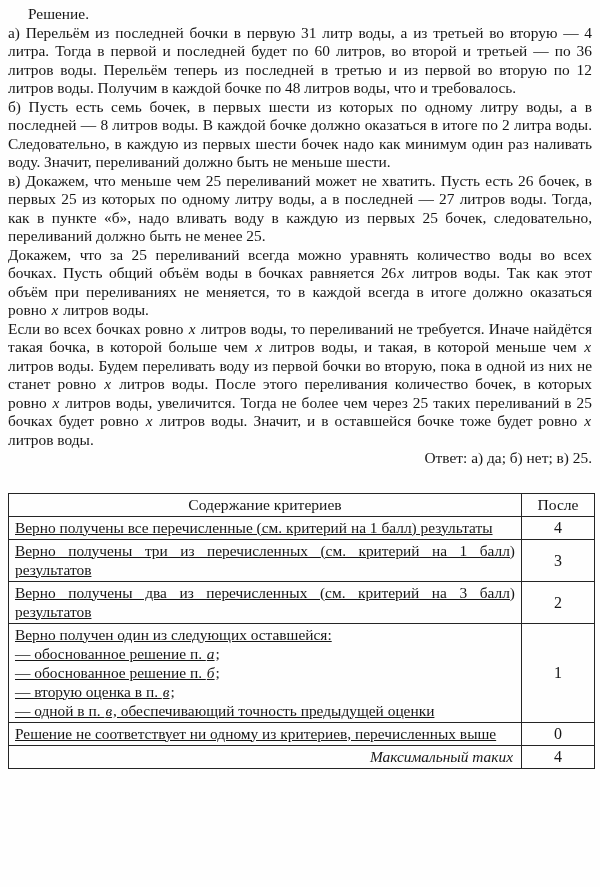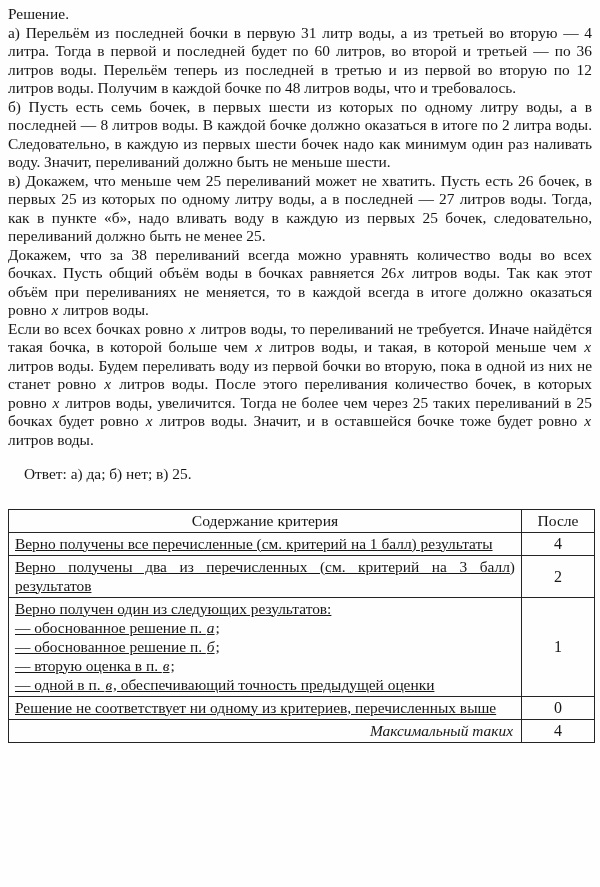--- a/index.html
+++ b/index.html
@@ -17,22 +17,22 @@
     color: #161616;
     font-family: "Liberation Serif", "DejaVu Serif", serif;
     overflow: hidden;
   }
   .text-block {
     font-size: 15.4px;
     line-height: 18.5px;
     text-align: justify;
   }
   .para { margin: 0; }
-  .para.heading { text-align: left; }
-  .answer-line { margin: 16px; text-align: left; }
+  .para.heading { text-align: left; margin-left: 20px; }
+  .answer-line { margin: 0; text-align: right; }
   .var {
     font-style: italic;
     padding: 0 1px;
   }
   table.criteria-table {
     border-collapse: collapse;
     table-layout: fixed;
     width: 586px;
     margin-top: 25px;
     font-size: 15.4px;
@@ -74,48 +74,52 @@
 </head>
 <body>
 
 <div class="page">
 
   <div class="text-block">
     <div class="para heading">Решение.</div>
     <div class="para"><span>а) Перельём из последней бочки в первую 31 литр воды, а из третьей во вторую — 4 литра. Тогда в первой и последней будет по 60 литров, во второй и третьей — по 36 литров воды. Перельём теперь из последней в третью и из первой во вторую по 12 литров воды. Получим в каждой бочке по 48 литров воды, что и требовалось.</span></div>
     <div class="para"><span>б) Пусть есть семь бочек, в первых шести из которых по одному литру воды, а в последней — 8 литров воды. В каждой бочке должно оказаться в итоге по 2 литра воды. Следовательно, в каждую из первых шести бочек надо как минимум один раз наливать воду. Значит, переливаний должно быть не меньше шести.</span></div>
     <div class="para"><span>в) Докажем, что меньше чем 25 переливаний может не хватить. Пусть есть 26 бочек, в первых 25 из которых по одному литру воды, а в последней — 27 литров воды. Тогда, как в пункте «б», надо вливать воду в каждую из первых 25 бочек, следовательно, переливаний должно быть не менее 25.</span></div>
-    <div class="para"><span>Докажем, что за 38 переливаний всегда можно уравнять количество воды во всех бочках. Пусть общий объём воды в бочках равняется 26</span><span class="var">x</span><span> литров воды. Так как этот объём при переливаниях не меняется, то в каждой всегда в итоге должно оказаться ровно </span><span class="var">x</span><span> литров воды.</span></div>
+    <div class="para"><span>Докажем, что за 25 переливаний всегда можно уравнять количество воды во всех бочках. Пусть общий объём воды в бочках равняется 26</span><span class="var">x</span><span> литров воды. Так как этот объём при переливаниях не меняется, то в каждой всегда в итоге должно оказаться ровно </span><span class="var">x</span><span> литров воды.</span></div>
     <div class="para"><span>Если во всех бочках ровно </span><span class="var">x</span><span> литров воды, то переливаний не требуется. Иначе найдётся такая бочка, в которой больше чем </span><span class="var">x</span><span> литров воды, и такая, в которой меньше чем </span><span class="var">x</span><span> литров воды. Будем переливать воду из первой бочки во вторую, пока в одной из них не станет ровно </span><span class="var">x</span><span> литров воды. После этого переливания количество бочек, в которых ровно </span><span class="var">x</span><span> литров воды, увеличится. Тогда не более чем через 25 таких переливаний в 25 бочках будет ровно </span><span class="var">x</span><span> литров воды. Значит, и в оставшейся бочке тоже будет ровно </span><span class="var">x</span><span> литров воды.</span></div>
     <div class="answer-line">Ответ: а) да; б) нет; в) 25.</div>
   </div>
 
   <table class="criteria-table">
     <colgroup>
       <col class="col-criteria">
       <col class="col-points">
     </colgroup>
     <thead>
       <tr>
-        <th class="header-cell">Содержание критерия</th>
+        <th class="header-cell">Содержание критериев</th>
         <th class="header-cell">После</th>
       </tr>
     </thead>
     <tbody>
       <tr>
         <td class="crit">Верно получены все перечисленные (см. критерий на 1 балл) результаты</td>
         <td class="pts">4</td>
       </tr>
       <tr>
+        <td class="crit">Верно получены три из перечисленных (см. критерий на 1 балл) результатов</td>
+        <td class="pts">3</td>
+      </tr>
+      <tr>
         <td class="crit">Верно получены два из перечисленных (см. критерий на 3 балл) результатов</td>
         <td class="pts">2</td>
       </tr>
       <tr>
         <td class="crit">
-          <div class="crit-line"><span>Верно получен один из следующих результатов:</span></div>
+          <div class="crit-line"><span>Верно получен один из следующих оставшейся:</span></div>
           <div class="crit-line"><span>— обоснованное решение п. </span><span class="var">а</span><span>;</span></div>
           <div class="crit-line"><span>— обоснованное решение п. </span><span class="var">б</span><span>;</span></div>
           <div class="crit-line"><span>— вторую оценка в п. </span><span class="var">в</span><span>;</span></div>
           <div class="crit-line"><span>— одной в п. </span><span class="var">в</span><span>, обеспечивающий точность предыдущей оценки</span></div>
         </td>
         <td class="pts">1</td>
       </tr>
       <tr>
         <td class="crit">Решение не соответствует ни одному из критериев, перечисленных выше</td>
         <td class="pts">0</td>

